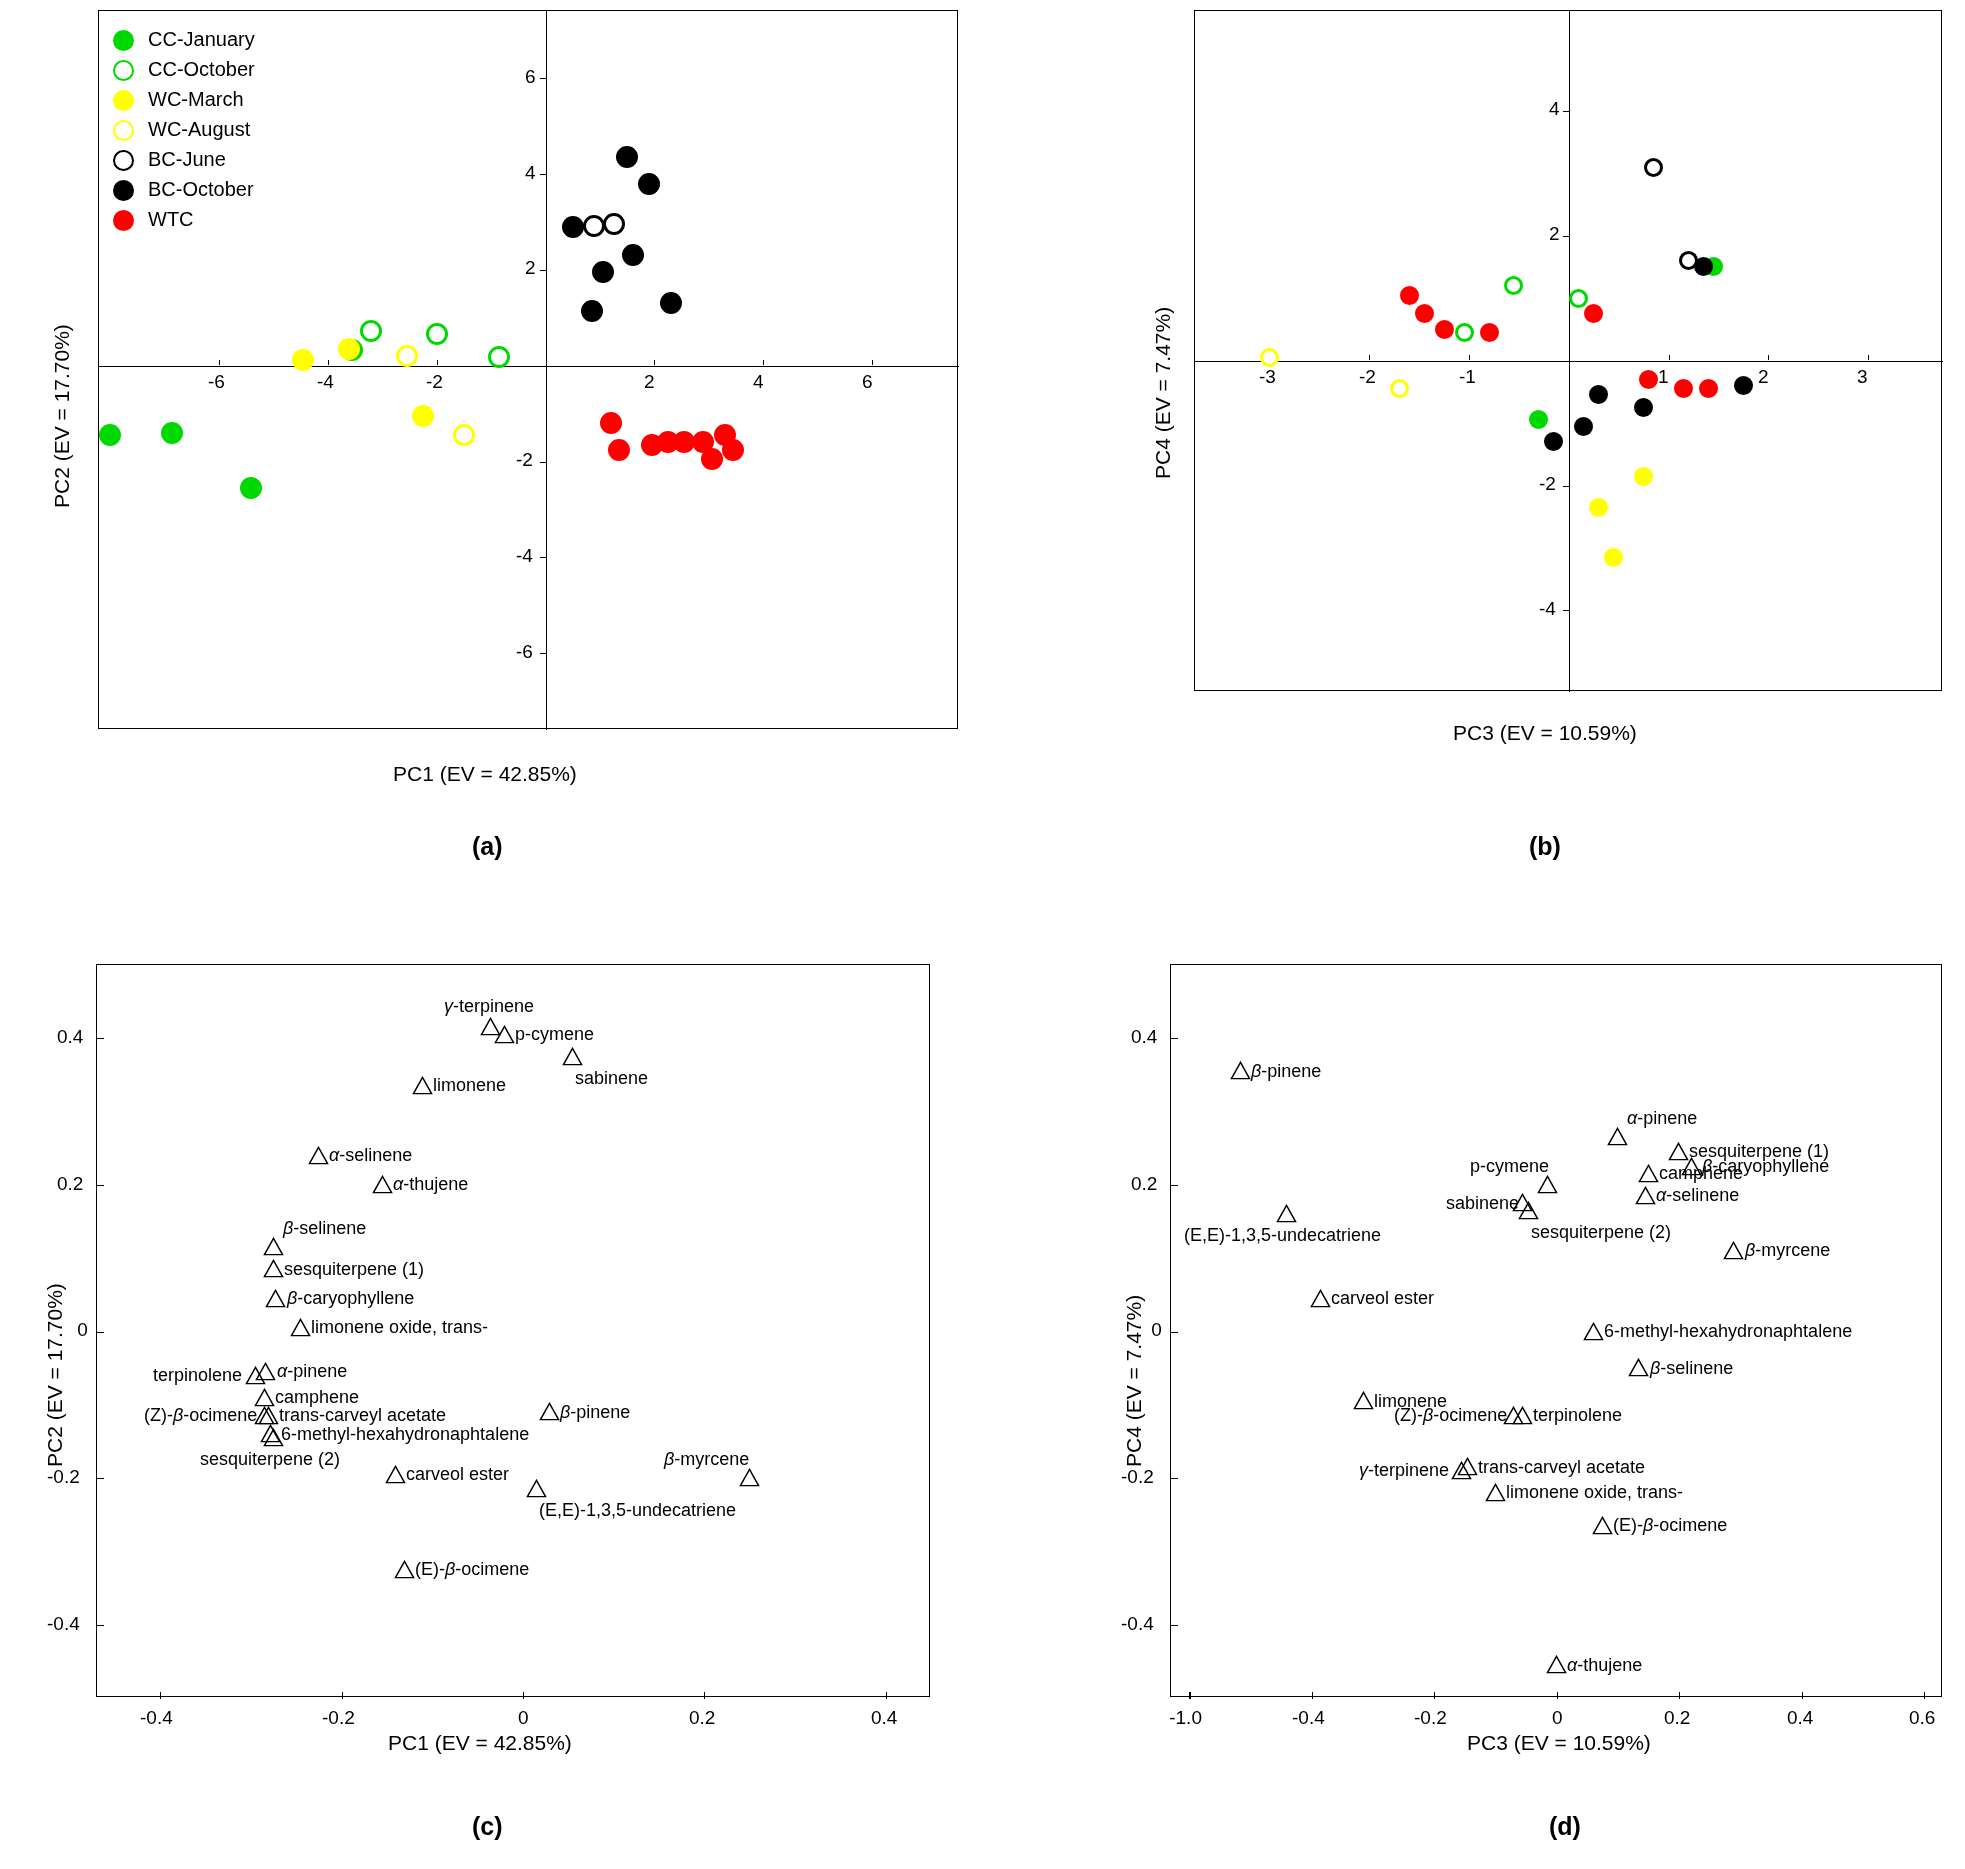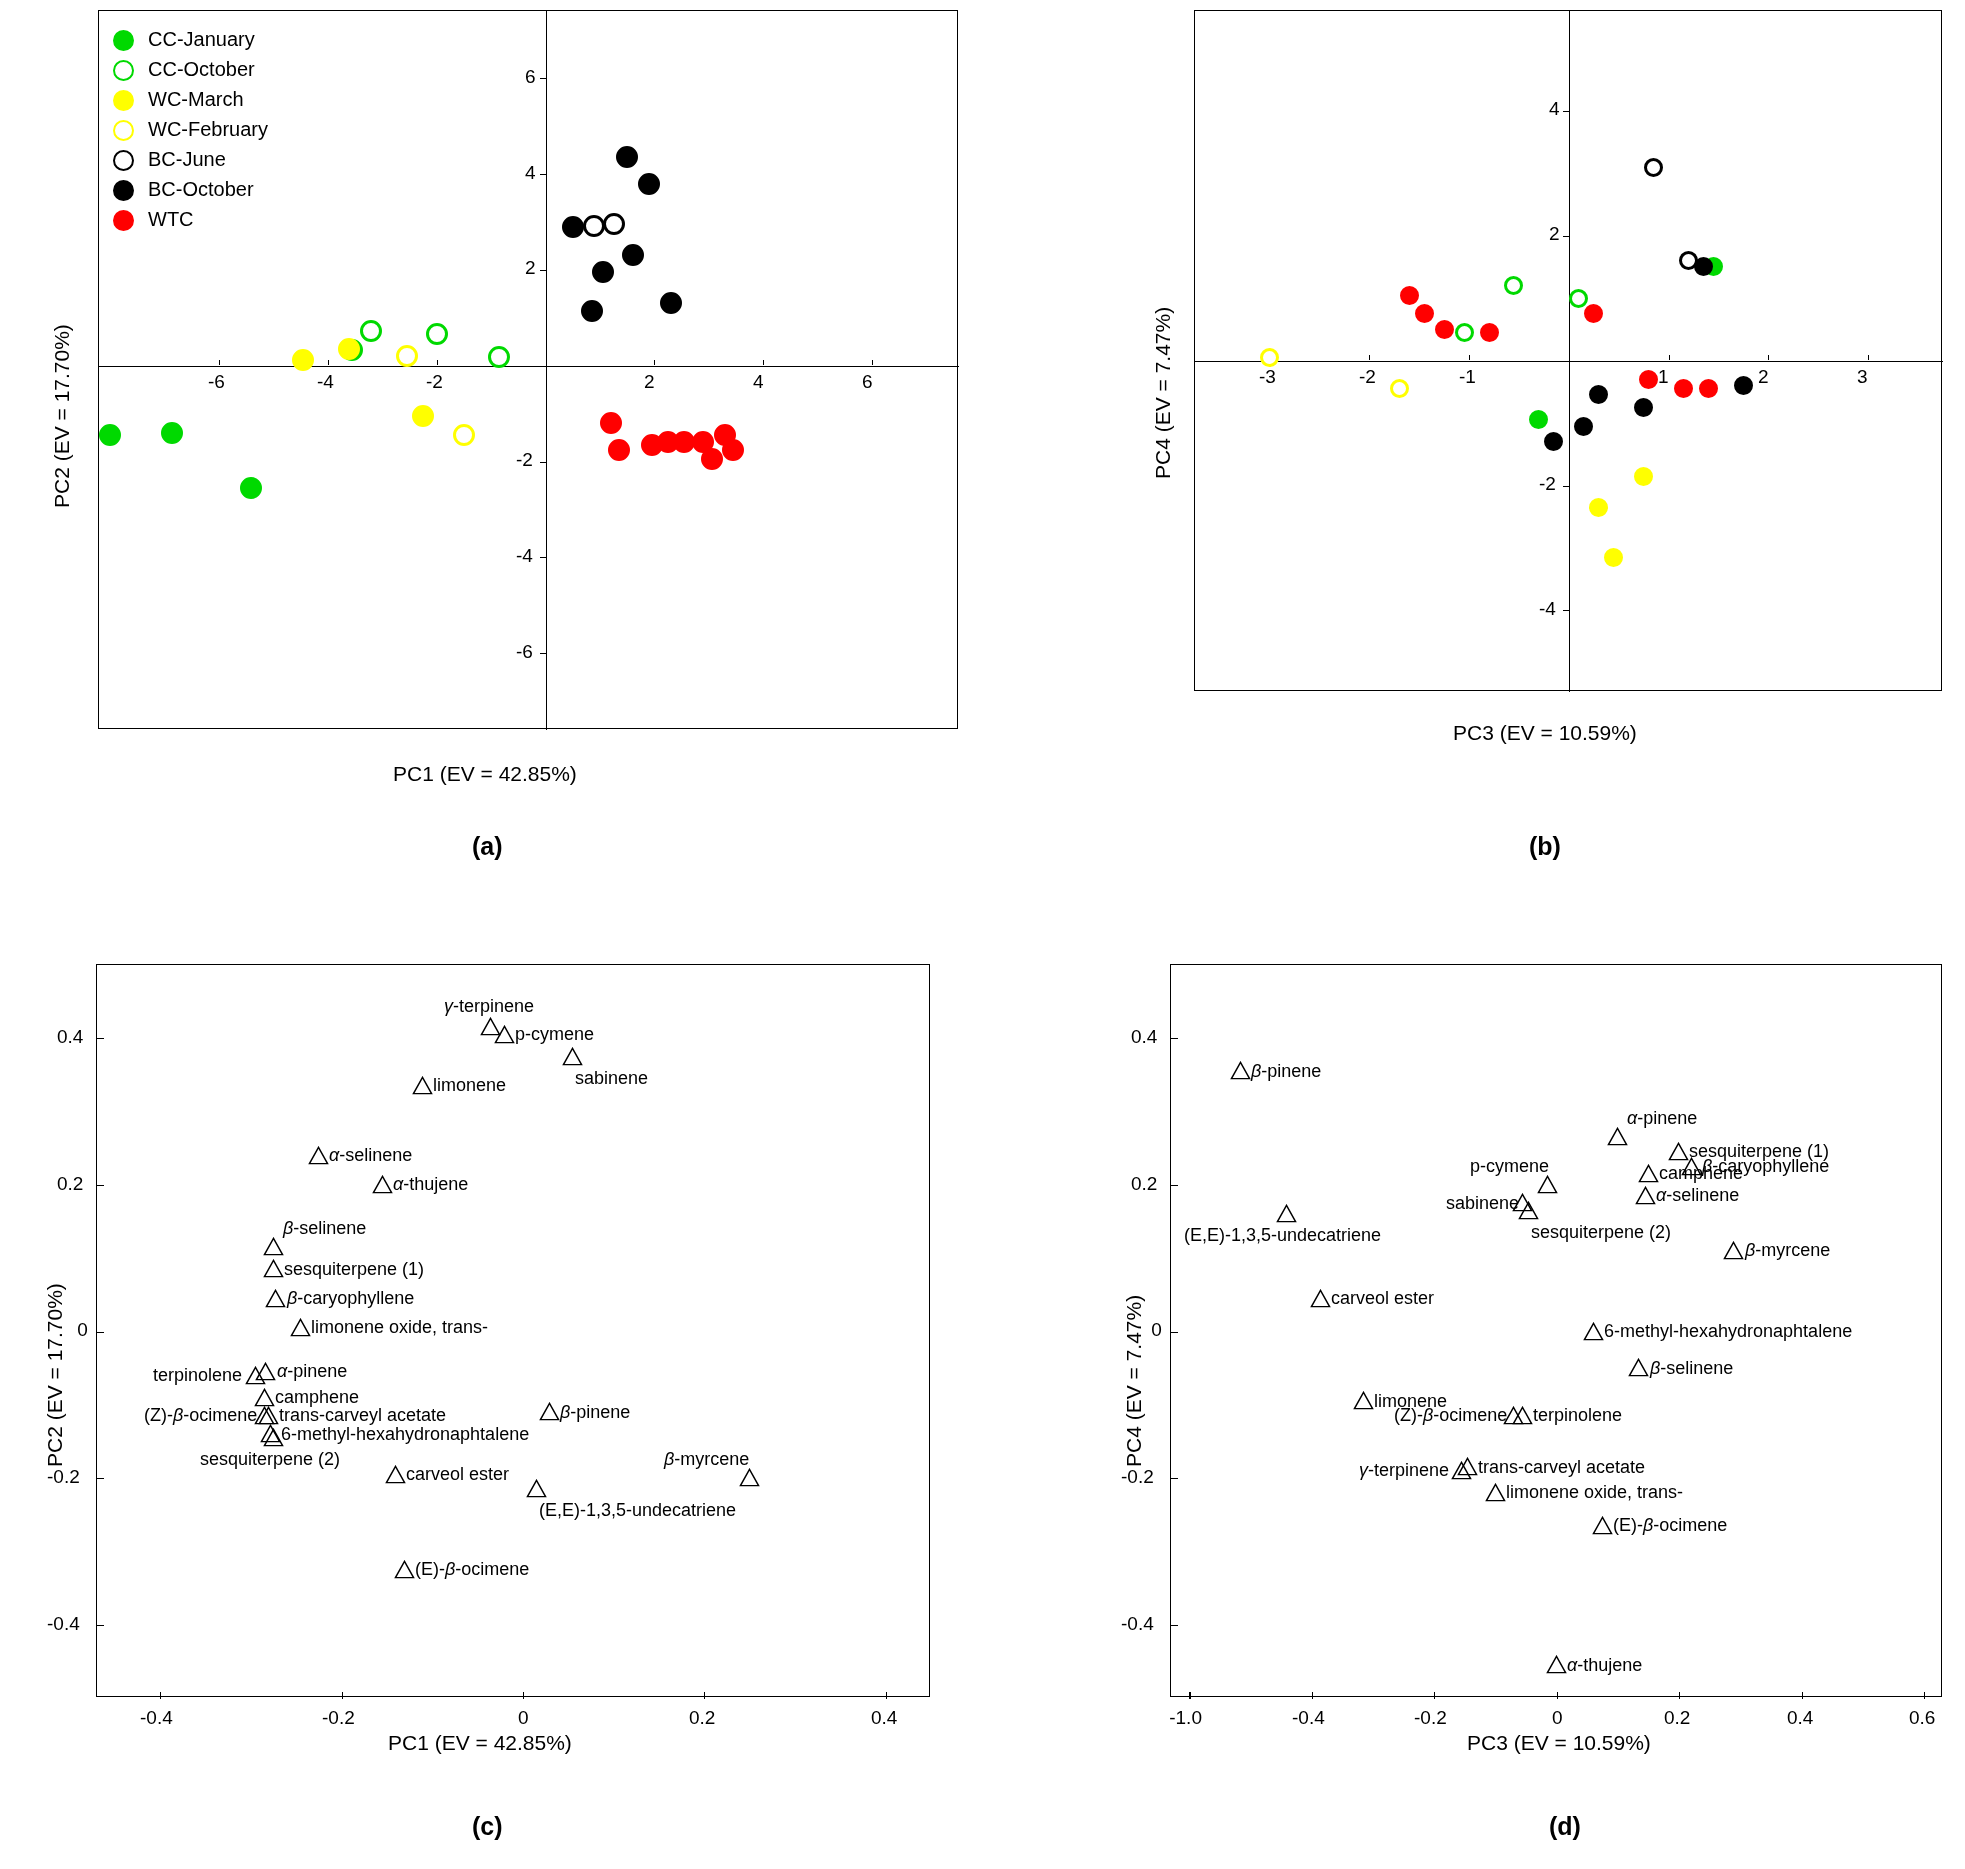--- a/index.html
+++ b/index.html
@@ -94,21 +94,21 @@
         <div class="legrow">
           <span class="legmark" style="background: transparent; border: 2.9px solid rgb(0, 217, 0);"></span>
           <span class="legtxt">CC-October</span>
         </div>
         <div class="legrow">
           <span class="legmark" style="background: rgb(255, 255, 0); border: 2.9px solid rgb(255, 255, 0);"></span>
           <span class="legtxt">WC-March</span>
         </div>
         <div class="legrow">
           <span class="legmark" style="background: transparent; border: 2.9px solid rgb(255, 255, 0);"></span>
-          <span class="legtxt">WC-February</span>
+          <span class="legtxt">WC-August</span>
         </div>
         <div class="legrow">
           <span class="legmark" style="background: transparent; border: 2.9px solid rgb(0, 0, 0);"></span>
           <span class="legtxt">BC-June</span>
         </div>
         <div class="legrow">
           <span class="legmark" style="background: rgb(0, 0, 0); border: 2.9px solid rgb(0, 0, 0);"></span>
           <span class="legtxt">BC-October</span>
         </div>
         <div class="legrow">

